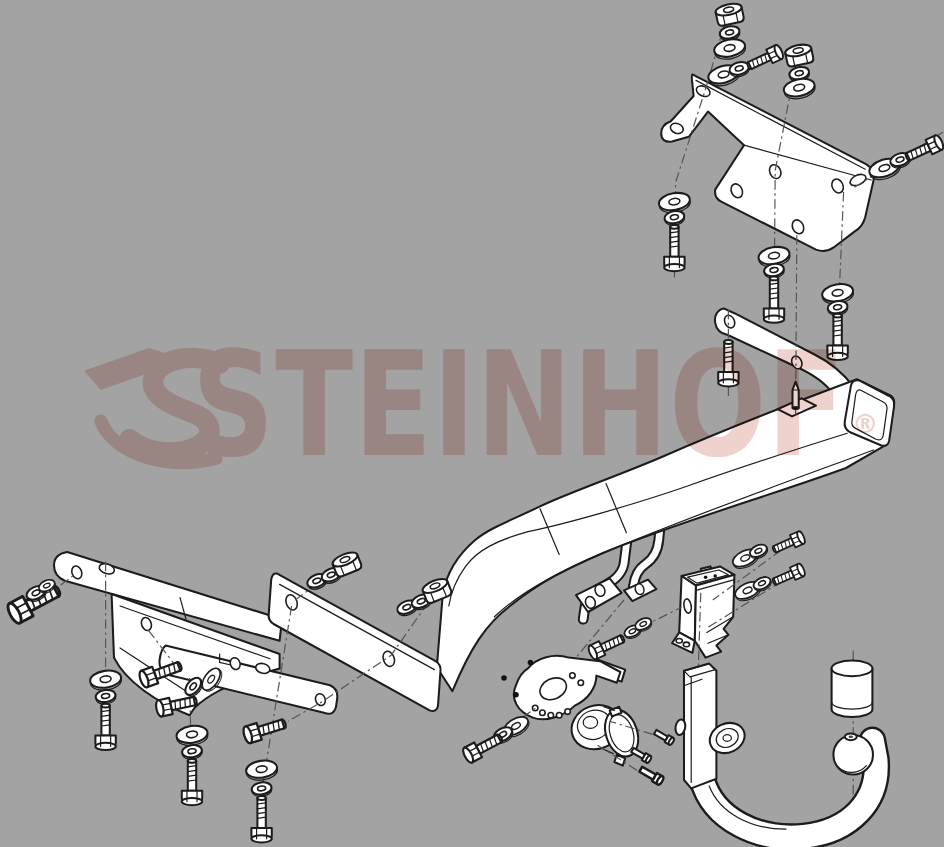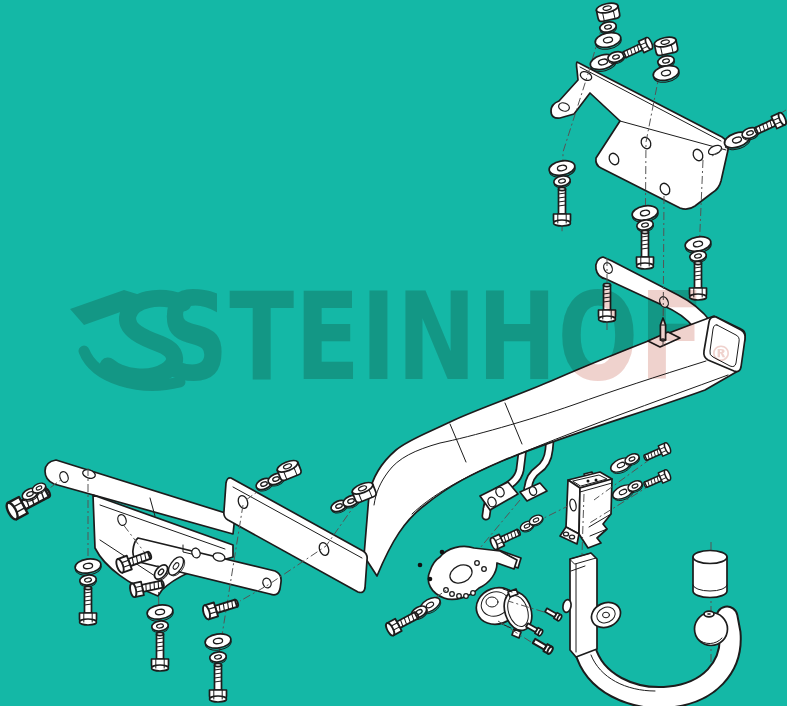--- a/index.html
+++ b/index.html
@@ -1,16 +1,16 @@
 <!DOCTYPE html>
 <html><head>
 <meta charset="utf-8">
 <style>
   html,body{margin:0;padding:0;background:#fff;}
-  .stage{position:relative;width:787px;height:706px;background:#14b8a6;overflow:hidden;
+  .stage{position:relative;width:787px;height:706px;background:#a3a3a3;overflow:hidden;
          font-family:"DejaVu Sans","Liberation Sans",sans-serif;}
   svg{display:block}
   .ln{stroke:#1c1c1c;stroke-width:1.7;fill:#fff;stroke-linejoin:round;stroke-linecap:round;}
   .ln2{stroke:#1c1c1c;stroke-width:1;fill:none;stroke-linejoin:round;stroke-linecap:round;}
   .hole{stroke:#1c1c1c;stroke-width:1.3;fill:#fff;}
   .dash{stroke:#555;stroke-width:1;fill:none;stroke-dasharray:8 3 2 3;}
   .dot{fill:#111;stroke:none;}
   .wm{mix-blend-mode:multiply;opacity:.9;}
   .wmtxt{font-weight:bold;letter-spacing:1px;}
 </style>

